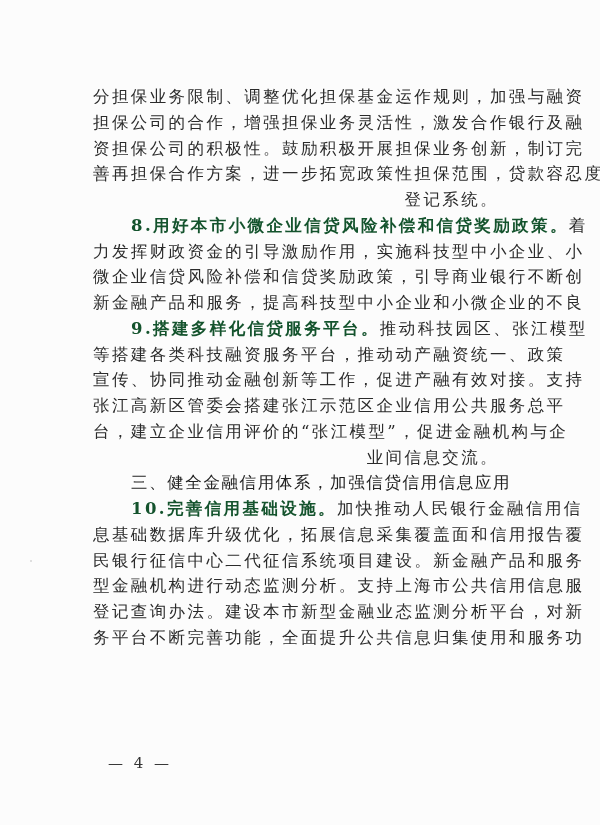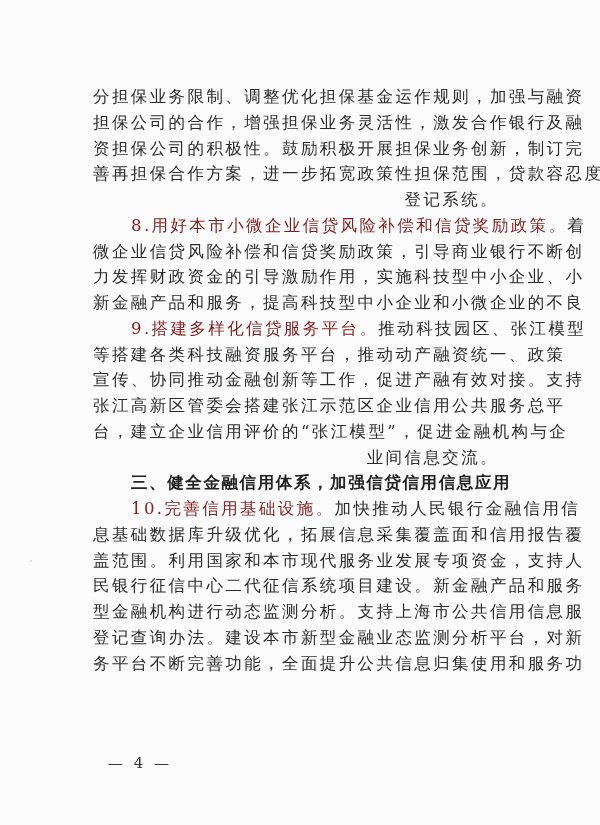--- a/index.html
+++ b/index.html
@@ -34,26 +34,26 @@
     .line {
       display: block;
       white-space: nowrap;
       height: 25.75px;
       text-align: right;
     }
     .indent {
       padding-left: 38px;
     }
     .heading-bold {
-      font-weight: normal;
-      color: #7f1d1d;
+      font-weight: bold;
+      color: #14532d;
     }
     .section-heading {
       font-family: "DejaVu Sans", "Liberation Sans", sans-serif;
-      font-weight: bold;
+      font-weight: normal;
       color: #222;
       letter-spacing: 1.6px;
       padding-left: 38px;
     }
     .page-number {
       position: absolute;
       left: 108px;
       top: 754px;
       font-family: "DejaVu Serif", "Liberation Serif", serif;
       font-size: 15px;
@@ -77,42 +77,41 @@
     <div>
       <span class="line">分担保业务限制、调整优化担保基金运作规则，加强与融资</span>
       <span class="line">担保公司的合作，增强担保业务灵活性，激发合作银行及融</span>
       <span class="line">资担保公司的积极性。鼓励积极开展担保业务创新，制订完</span>
       <span class="line">善再担保合作方案，进一步拓宽政策性担保范围，贷款容忍度</span>
       <span class="line">登记系统。</span>
     </div>
 
     <div>
       <span class="line indent"><span class="heading-bold">8.用好本市小微企业信贷风险补偿和信贷奖励政策。</span><span>着</span></span>
+      <span class="line">力发挥财政资金的引导激励作用，实施科技型中小企业、小</span>
       <span class="line">微企业信贷风险补偿和信贷奖励政策，引导商业银行不断创</span>
-      <span class="line">力发挥财政资金的引导激励作用，实施科技型中小企业、小</span>
       <span class="line">新金融产品和服务，提高科技型中小企业和小微企业的不良</span>
     </div>
 
     <div>
       <span class="line indent"><span class="heading-bold">9.搭建多样化信贷服务平台。</span><span>推动科技园区、张江模型</span></span>
       <span class="line">等搭建各类科技融资服务平台，推动动产融资统一、政策</span>
       <span class="line">宣传、协同推动金融创新等工作，促进产融有效对接。支持</span>
       <span class="line">张江高新区管委会搭建张江示范区企业信用公共服务总平</span>
       <span class="line">台，建立企业信用评价的“张江模型”，促进金融机构与企</span>
       <span class="line">业间信息交流。</span>
     </div>
 
     <div>
       <span class="line section-heading">三、健全金融信用体系，加强信贷信用信息应用</span>
     </div>
 
     <div>
       <span class="line indent"><span class="heading-bold">10.完善信用基础设施。</span><span>加快推动人民银行金融信用信</span></span>
       <span class="line">息基础数据库升级优化，拓展信息采集覆盖面和信用报告覆</span>
-      <span class="line">盖范围。利用国家和本市现代服务业发展专项资金，支持人</span>
       <span class="line">民银行征信中心二代征信系统项目建设。新金融产品和服务</span>
       <span class="line">型金融机构进行动态监测分析。支持上海市公共信用信息服</span>
       <span class="line">登记查询办法。建设本市新型金融业态监测分析平台，对新</span>
       <span class="line">务平台不断完善功能，全面提升公共信息归集使用和服务功</span>
     </div>
   </div>
 
   <div class="page-number">— 4 —</div>
 
   <span class="dot" style="left:295px;top:92px;"></span>

